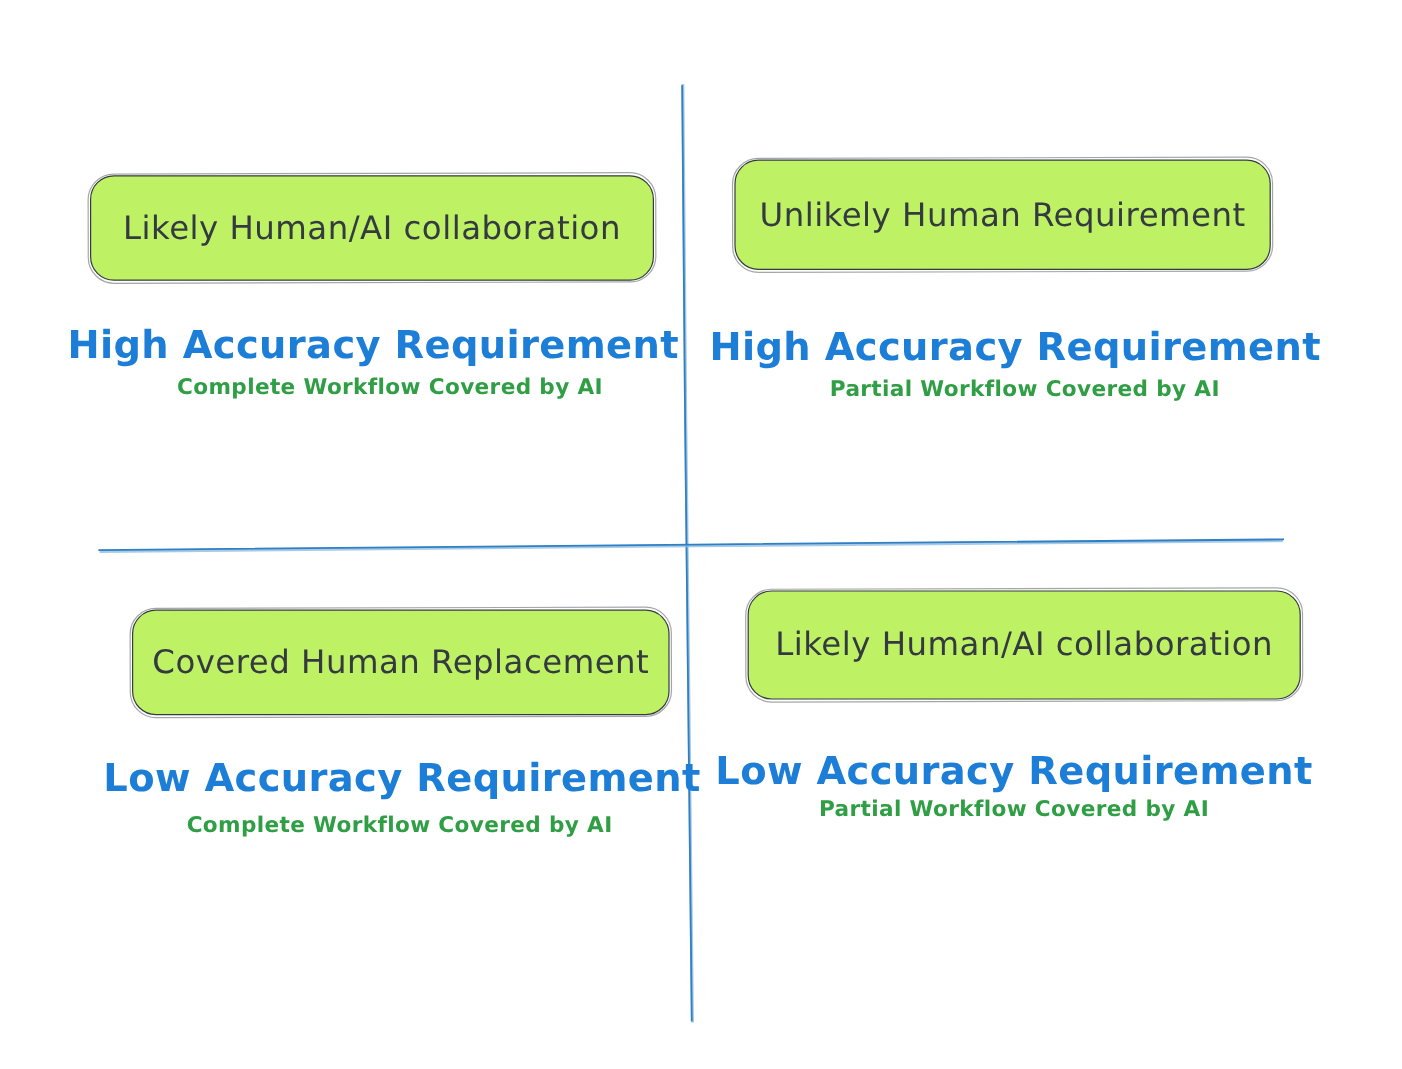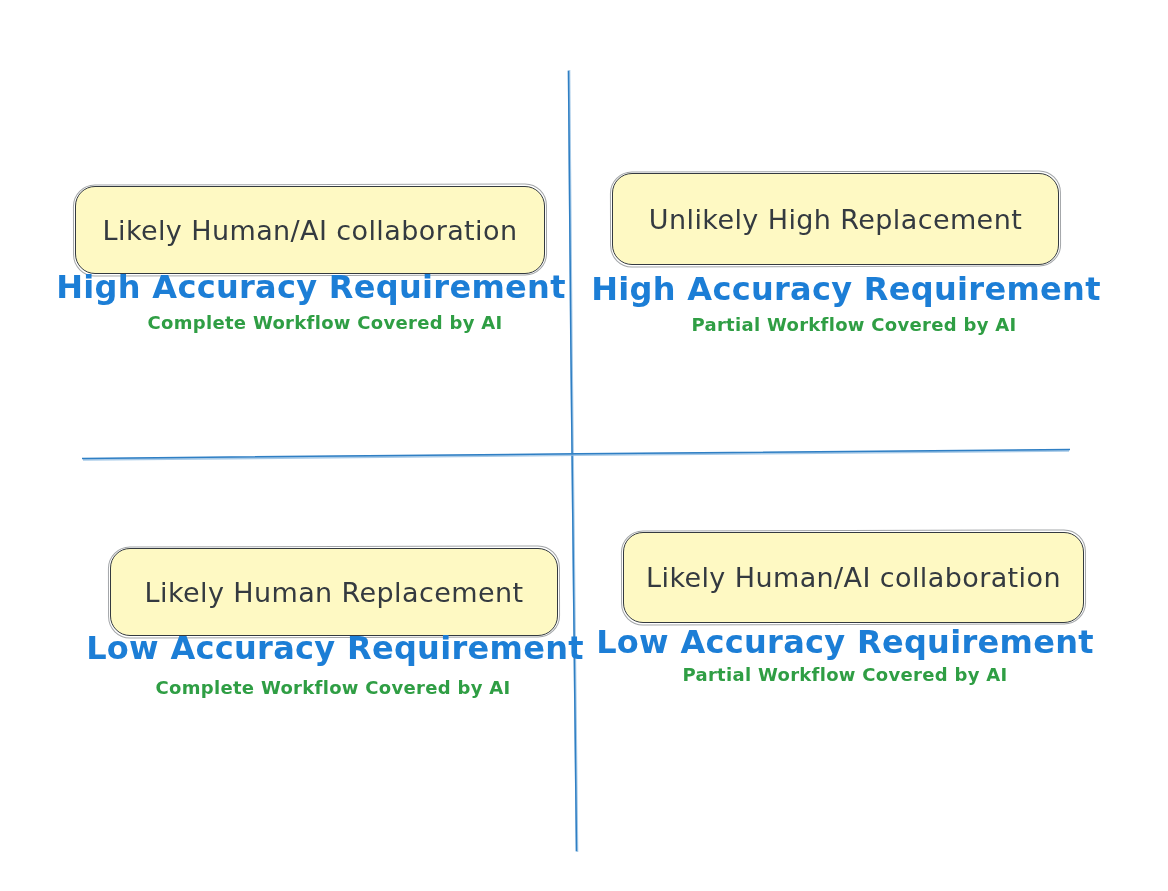--- a/index.html
+++ b/index.html
@@ -27,22 +27,21 @@
     position: absolute;
     border: 1.7px solid #343a40;
     border-radius: 20px;
     display: flex;
     align-items: center;
     justify-content: center;
     color: #343a40;
     font-size: 27px;
     letter-spacing: 0.4px;
     white-space: nowrap;
-    background: #fef9c3;
-    margin-top: 40px;
+    background: #bef264;
   }
   .qbox::after {
     
     content: "";
     position: absolute;
     inset: -3px;
     border: 1px solid rgba(52, 58, 64, 0.45);
     border-radius: 22px;
     transform: rotate(-0.15deg);
     pointer-events: none;
@@ -102,29 +101,29 @@
   <div class="quadrant q-tl">
     <div class="qbox">
       <span>Likely Human/AI collaboration</span>
     </div>
     <div class="accuracy">High Accuracy Requirement</div>
     <div class="workflow">Complete Workflow Covered by AI</div>
   </div>
 
   <div class="quadrant q-tr">
     <div class="qbox">
-      <span>Unlikely High Replacement</span>
+      <span>Unlikely Human Requirement</span>
     </div>
     <div class="accuracy">High Accuracy Requirement</div>
     <div class="workflow">Partial Workflow Covered by AI</div>
   </div>
 
   <div class="quadrant q-bl">
     <div class="qbox">
-      <span>Likely Human Replacement</span>
+      <span>Covered Human Replacement</span>
     </div>
     <div class="accuracy">Low Accuracy Requirement</div>
     <div class="workflow">Complete Workflow Covered by AI</div>
   </div>
 
   <div class="quadrant q-br">
     <div class="qbox">
       <span>Likely Human/AI collaboration</span>
     </div>
     <div class="accuracy">Low Accuracy Requirement</div>

